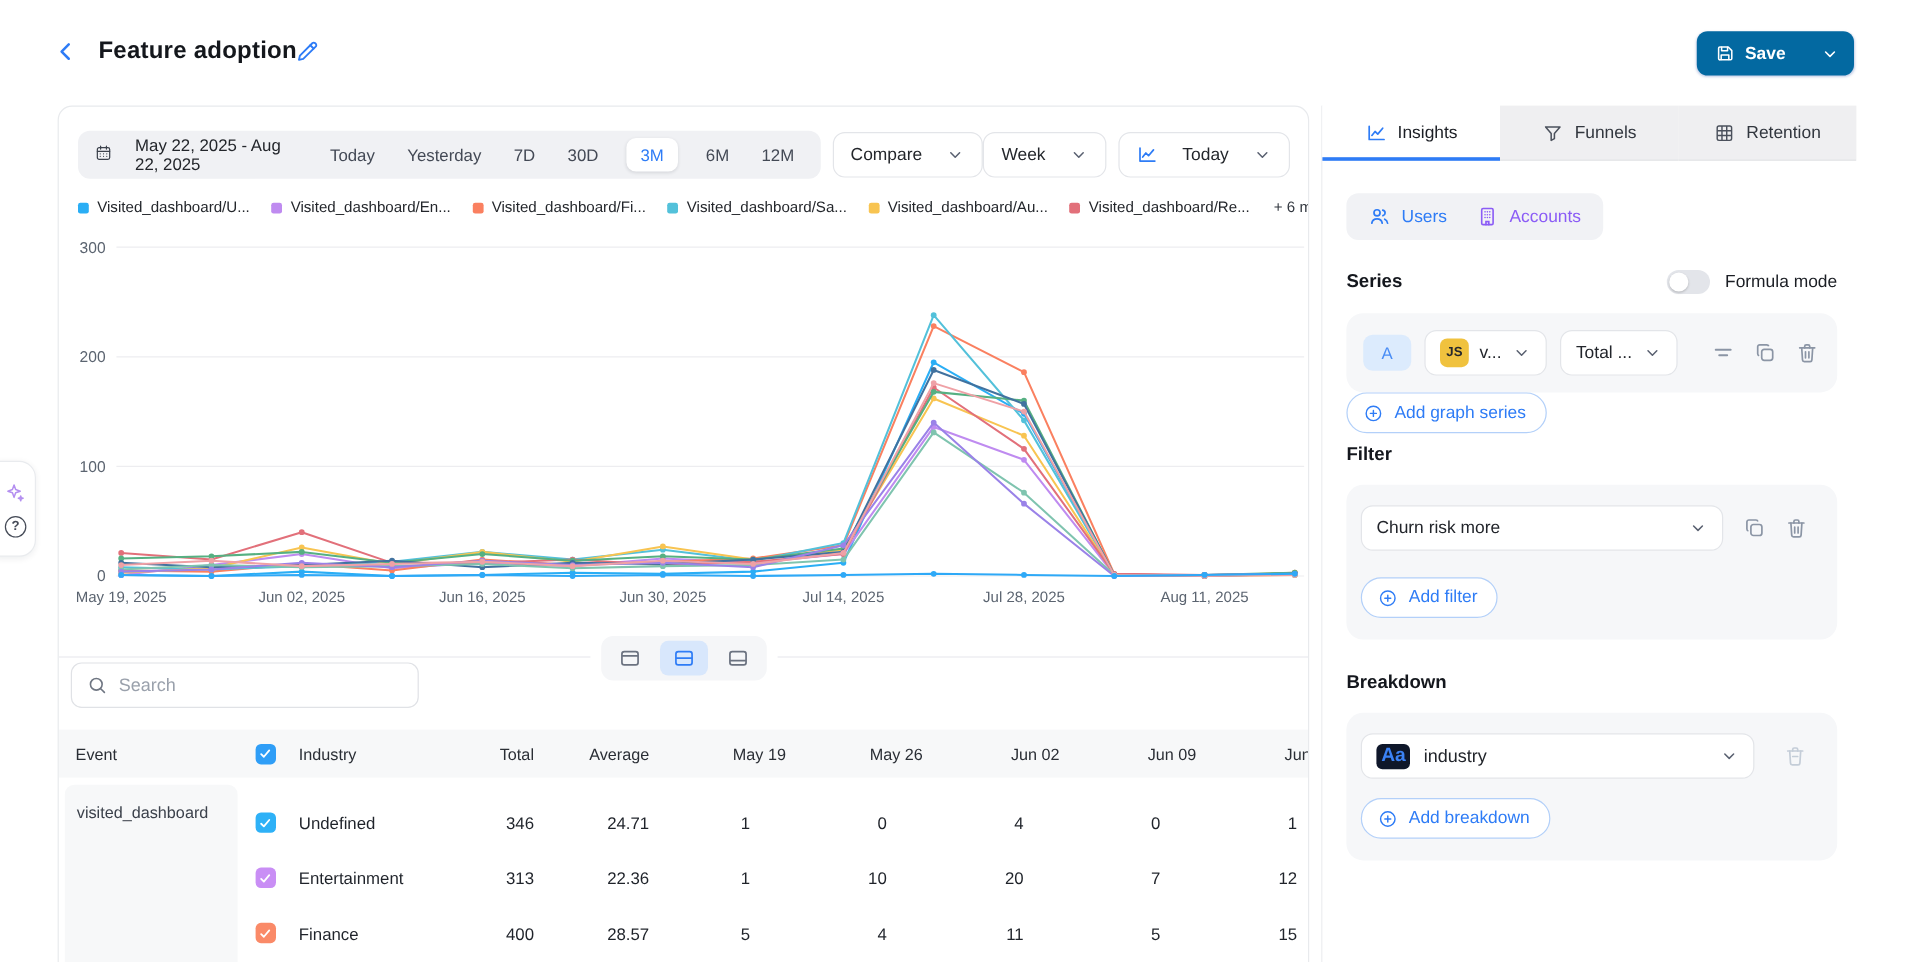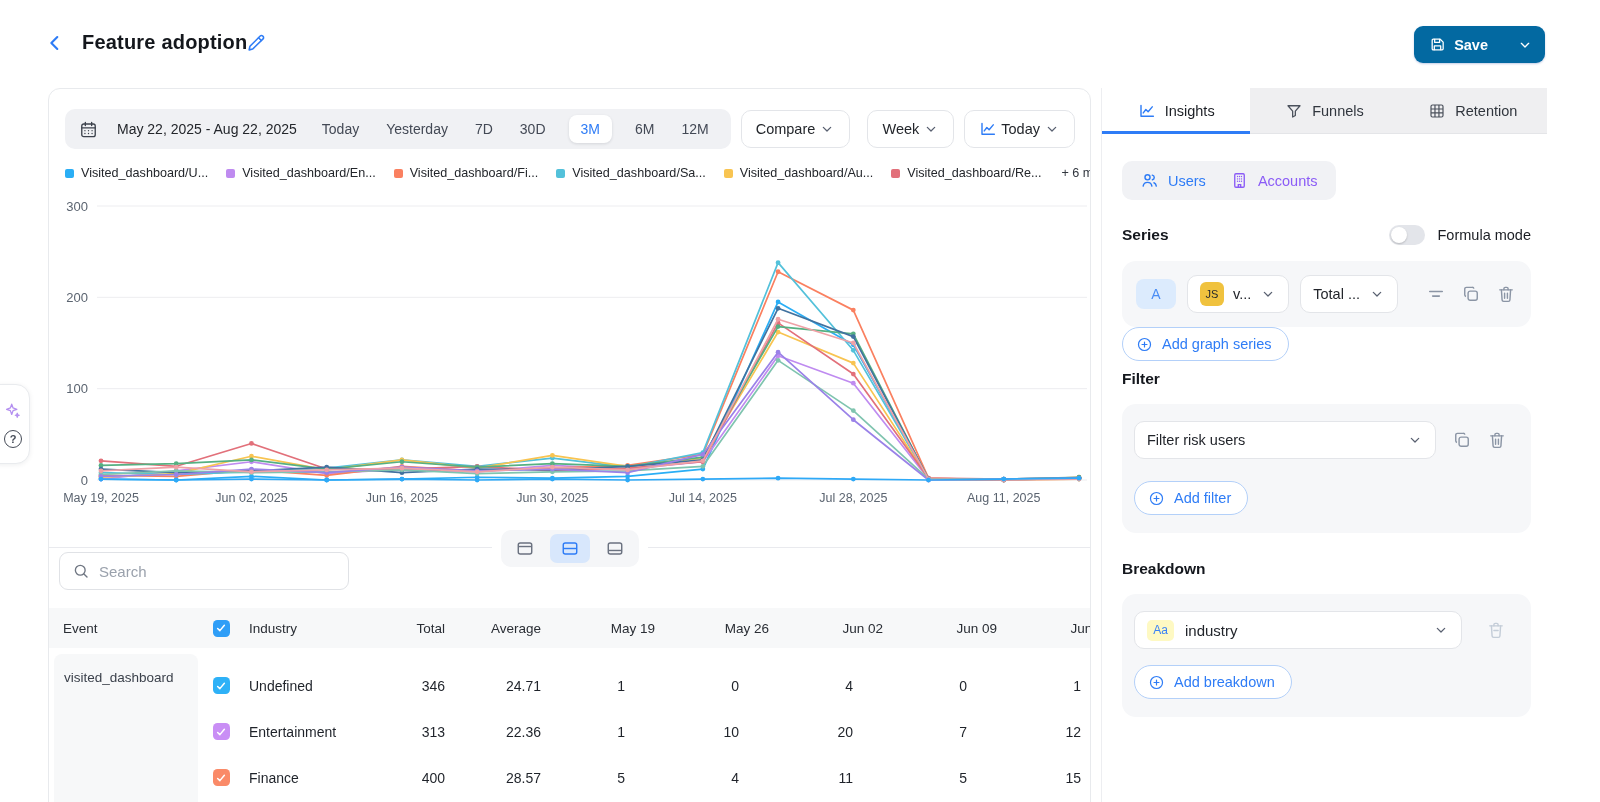--- a/index.html
+++ b/index.html
@@ -23,21 +23,21 @@
   .q-circle{width:18px;height:18px;border:1.6px solid #454b57;border-radius:50%;color:#454b57;font-size:11px;font-weight:700;display:flex;align-items:center;justify-content:center}
 
   
   .card{left:48px;top:88px;width:1043px;bottom:-60px;background:#fff;border:1px solid #e8eaed;border-radius:12px;overflow:hidden}
   .toolbar{display:flex;align-items:center;padding:20px 15px 0 16px}
   .date-pill{display:flex;align-items:center;height:40px;background:#f0f1f4;border-radius:10px;padding:0 18px 0 14px;gap:19px}
   .date-pill .cal{width:19px;height:19px;color:#3c424c}
   .date-range{font-size:14px;font-weight:500;color:#23262b;margin-right:2px}
   .preset{font-size:14px;color:#434955;background:none;border:none;font-family:inherit;padding:6px 4px;cursor:pointer;white-space:nowrap}
   .preset.active{background:#fff;color:#2e7cf6;font-weight:500;padding:6px 12px;border-radius:8px;box-shadow:0 1px 3px rgba(16,24,40,.12)}
-  .btn{display:flex;align-items:center;gap:4px;height:38px;padding:0 14px;background:#fff;border:1px solid #e3e5e9;border-radius:10px;font-size:14.5px;font-weight:500;color:#23262b;font-family:inherit;cursor:pointer}
+  .btn{display:flex;align-items:center;gap:20px;height:38px;padding:0 14px;background:#fff;border:1px solid #e3e5e9;border-radius:10px;font-size:14.5px;font-weight:500;color:#23262b;font-family:inherit;cursor:pointer}
   .btn .chev{width:16px;height:16px;color:#596070}
   .compare-btn{margin-left:10px}
   .spacer{flex:1}
   .line-ic{width:18px;height:18px;color:#2e7cf6}
 
   
   .legend{display:flex;align-items:center;gap:18px;padding:0 16px;margin-top:17px;white-space:nowrap;overflow:hidden}
   .legend-item{display:flex;align-items:center;gap:7px}
   .swatch{width:9px;height:9px;border-radius:2px;flex:0 0 auto}
   .legend-label{font-size:12.6px;color:#23262b}
@@ -93,22 +93,22 @@
   .sec-head{display:flex;align-items:center;margin-top:25px}
   .sec-title{font-size:15.5px;font-weight:700;color:#14171d}
   .toggle{width:36px;height:20px;border-radius:10px;background:#e3e5ea;position:relative;cursor:pointer}
   .toggle .knob{position:absolute;left:2px;top:2px;width:16px;height:16px;border-radius:50%;background:#fff;box-shadow:0 1px 2px rgba(0,0,0,.2)}
   .fm-label{margin-left:13px;font-size:14.5px;color:#1b1e24}
   .scard{margin-top:16px;background:#f6f7f9;border-radius:14px}
   .series-card{height:66px;display:flex;align-items:center;padding:0 15px 0 14px;gap:11px}
   .a-badge{width:40px;height:30px;background:#dcebfd;border-radius:8px;color:#4a8df5;font-size:14px;font-weight:500;display:flex;align-items:center;justify-content:center;cursor:pointer}
   .sel{height:38px;background:#fff;border:1px solid #e3e5e9;border-radius:10px;display:flex;align-items:center;padding:0 12px;gap:9px;font-size:14.5px;color:#22252b;cursor:pointer}
   .sel .chev{width:16px;height:16px;color:#596070;flex:0 0 auto}
-  .js-badge{width:24px;height:24px;background:#f0c23e;border-radius:6px;font-size:11px;font-weight:400;color:#26282c;display:flex;align-items:center;justify-content:center}
-  .aa-badge{min-width:27px;height:21px;background:#fef9c3;border-radius:5px;color:#3b82f6;font-size:12px;font-weight:400;display:flex;align-items:center;justify-content:center;padding:0 4px}
+  .js-badge{width:24px;height:24px;background:#f0c23e;border-radius:6px;font-size:11px;font-weight:700;color:#26282c;display:flex;align-items:center;justify-content:center}
+  .aa-badge{min-width:27px;height:21px;background:#0f172a;border-radius:5px;color:#3b82f6;font-size:16px;font-weight:700;display:flex;align-items:center;justify-content:center;padding:0 4px}
   .icon-row{display:flex;align-items:center;gap:15px;margin-left:auto}
   .ibtn{width:20px;height:20px;color:#8b95a5;cursor:pointer}
   .ibtn.light{color:#c4cdd8}
   .pill-btn{display:inline-flex;align-items:center;gap:9px;height:34px;padding:0 16px 0 13px;border:1px solid #b3d0f9;border-radius:17px;background:#fff;color:#2e7cf6;font-size:14.5px;font-family:inherit;cursor:pointer}
   .pill-btn .plus{width:17px;height:17px}
   .add-series{}
   .filter-card{padding:17px 12px 18px 12px}
   .fc-row{display:flex;align-items:center}
   .sel-filter{width:302px}
   .sel-filter .grow,.sel-bd .grow{flex:1}
@@ -645,21 +645,21 @@
       <span>Add graph series</span>
     </button>
 
     <div class="sec-head" style="margin-top:9px">
       <span class="sec-title">Filter</span>
     </div>
 
     <div class="scard filter-card">
       <div class="fc-row">
         <div class="sel sel-filter">
-          <span class="grow">Filter risk users</span>
+          <span class="grow">Churn risk more</span>
           <svg class="chev" viewBox="0 0 24 24" fill="none" stroke="currentColor" stroke-width="1.9" stroke-linecap="round" stroke-linejoin="round">
               <path d="M6.5 9.5l5.5 5.5 5.5-5.5"></path>
             </svg>
         </div>
         <div class="icon-row">
           <span class="ibtn">
             <svg viewBox="0 0 24 24" fill="none" stroke="currentColor" stroke-width="1.7" stroke-linejoin="round">
                 <rect x="8.5" y="8.5" width="11" height="11" rx="2.5"></rect>
                 <path d="M15.5 5.5a2 2 0 0 0-2-1.5h-7a2 2 0 0 0-2 2v7a2 2 0 0 0 1.5 2"></path>
               </svg>

